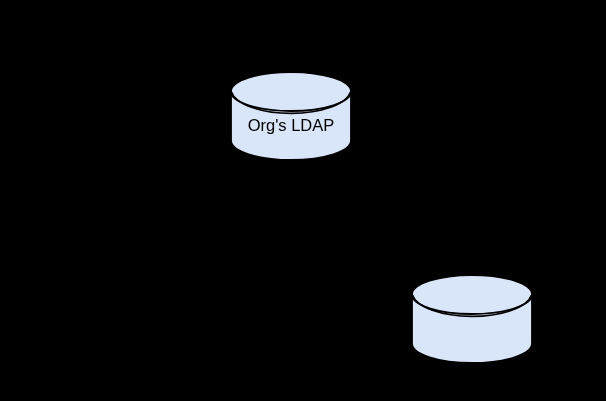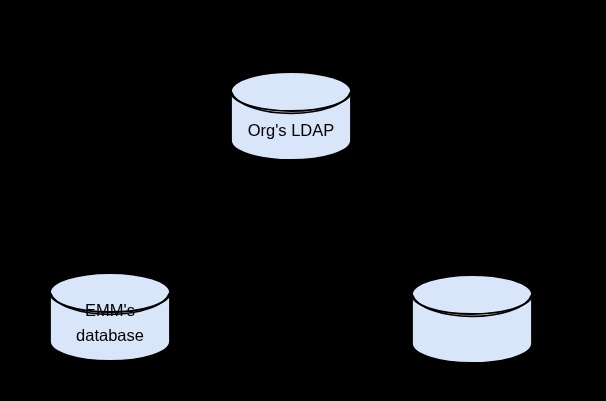--- a/index.html
+++ b/index.html
@@ -56,36 +56,25 @@
 <body>
 
 <div class="stage">
 
   <div class="node" style="left:229px; top:70px;">
     <svg class="cyl" width="124" height="94" viewBox="0 0 124 94">
       <path class="cyl-body" d="M2 21.5 L2 70.5 A60 19.5 0 0 0 122 70.5 L122 21.5 A60 19.5 0 0 0 2 21.5 Z" fill="#d9e5f8"></path>
       <ellipse class="cyl-top" cx="62" cy="21.5" rx="60" ry="19.5" fill="#d9e5f8"></ellipse>
       <path class="cyl-inner-arc" d="M2.5 22 A60 24.5 0 0 0 121.5 22"></path>
     </svg>
-    <div class="node-label" style="top:35px; height:50px;">
+    <div class="node-label" style="top:18px; height:50px;justify-content:flex-end;">
       <span>Org's LDAP</span>
     </div>
   </div>
 
-  <div class="node" style="left:48px; top:271px;">
-    <svg class="cyl" width="124" height="94" viewBox="0 0 124 94">
-      <path class="cyl-body" d="M2 21.5 L2 70.5 A60 19.5 0 0 0 122 70.5 L122 21.5 A60 19.5 0 0 0 2 21.5 Z" fill="#d9e5f8"></path>
-      <ellipse class="cyl-top" cx="62" cy="21.5" rx="60" ry="19.5" fill="#d9e5f8"></ellipse>
-      <path class="cyl-inner-arc" d="M2.5 22 A60 24.5 0 0 0 121.5 22"></path>
-    </svg>
-    <div class="node-label" style="top:27px; height:50px;">
-      <span>EMM's</span>
-      <span>database</span>
-    </div>
-  </div>
 
   <div class="node" style="left:410px; top:273px;">
     <svg class="cyl" width="124" height="94" viewBox="0 0 124 94">
       <path class="cyl-body" d="M2 21.5 L2 70.5 A60 19.5 0 0 0 122 70.5 L122 21.5 A60 19.5 0 0 0 2 21.5 Z" fill="#d9e5f8"></path>
       <ellipse class="cyl-top" cx="62" cy="21.5" rx="60" ry="19.5" fill="#d9e5f8"></ellipse>
       <path class="cyl-inner-arc" d="M2.5 22 A60 24.5 0 0 0 121.5 22"></path>
     </svg>
   </div>
 
 </div>

